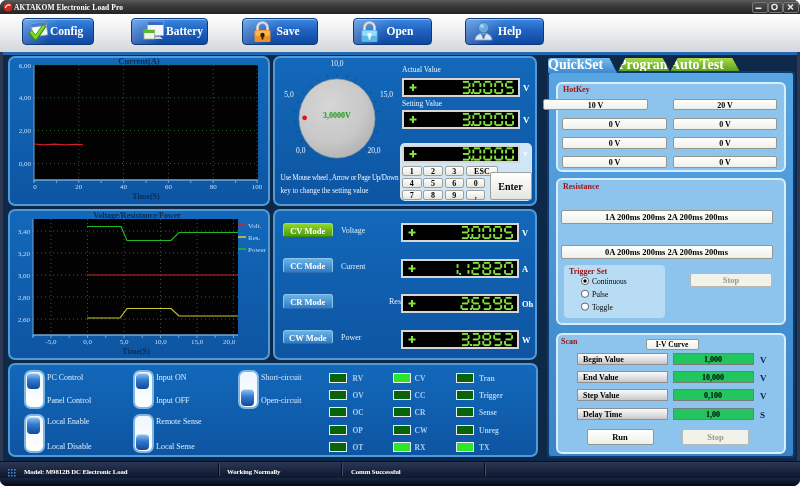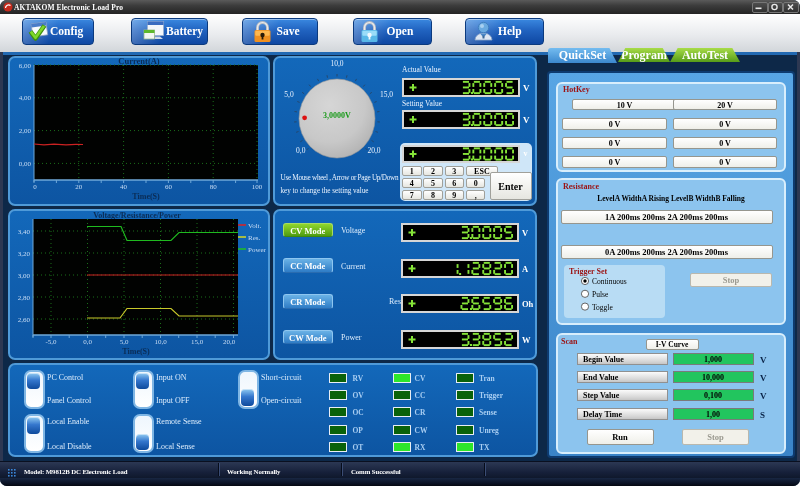--- a/index.html
+++ b/index.html
@@ -12,21 +12,21 @@
   
   #toolbar{left:0;top:14px;width:800px;height:38px;background:linear-gradient(#ffffff,#e9ebee 55%,#d2d6da);border-bottom:1px solid #8a8f96;}
   .tbtn{top:18px;height:25px;background:linear-gradient(115deg,rgba(255,255,255,.30) 0%,rgba(255,255,255,0) 45%),linear-gradient(#3a88e0,#2163c0 45%,#0e47a2);border:1px solid #0b3a7e;border-radius:4px;box-shadow:inset 0 1px 0 rgba(255,255,255,.45);color:#fff;font-weight:bold;font-size:11.5px;}
   .tbtn span{position:absolute;top:5.5px;}
   
   #main{left:0;top:52px;width:800px;height:409px;background:#0d2848;border-left:3px solid #2d3852;border-right:3px solid #2d3852;box-sizing:border-box;}
   #topband{left:3px;top:52px;width:794px;height:3px;background:#2269b2;}
   .panel{background:linear-gradient(#1368ba,#0d55a2);border:2px solid #4f9ad8;border-radius:7px;box-sizing:border-box;}
   
   #rpanel{left:547px;top:71px;width:248px;height:387px;background:linear-gradient(#58a5e4,#3a84c8);border:2px solid #0e3a6e;border-radius:4px;box-sizing:border-box;}
-  .tab{top:48px;height:14px;color:#fff;font-weight:bold;font-size:12px;text-align:center;line-height:14px;}
+  .tab{top:58px;height:14px;color:#fff;font-weight:bold;font-size:14px;line-height:14px;}
   .section{background:#8cc4ee;border:2px solid #d8eefc;border-radius:6px;box-sizing:border-box;}
   .seclabel{color:#9b1111;font-weight:bold;font-size:8px;}
   .wbtn{background:linear-gradient(#ffffff,#efefe9);border:1px solid #96968e;border-radius:2px;color:#000;font-weight:bold;font-size:8px;text-align:center;box-sizing:border-box;}
   .gbtn{background:linear-gradient(#fbfbfb,#d8d8d8 70%,#c6c6c6);border:1px solid #909090;color:#000;font-weight:bold;font-size:8px;box-sizing:border-box;}
   .dbtn{background:#f2f1ea;border:1px solid #b9b8ae;border-radius:2px;color:#9b9a90;font-weight:bold;text-align:center;box-sizing:border-box;}
   .field{background:#22c55e;border:1px solid #7a7a7a;color:#000;font-weight:bold;font-size:8px;text-align:center;box-sizing:border-box;}
   
   .lcd{background:#000;border:2px solid #d6d6d6;box-sizing:border-box;}
   .unit{color:#fff;font-weight:bold;font-size:9px;}
   
@@ -549,32 +549,31 @@
   <div class="abs led ledon" style="left:455.5px;top:441.8px;"></div>
     <div class="abs ledlabel" style="left:479px;top:442.8px;">TX</div>
 
   <div class="abs tab" style="left:618px;width:52px;background:linear-gradient(#a8dc48,#569c18);clip-path:polygon(14% 0,86% 0,100% 100%,0 100%);">Program</div>
   <div class="abs tab" style="left:670px;width:70px;background:linear-gradient(#a8dc48,#569c18);clip-path:polygon(11% 0,89% 0,100% 100%,0 100%);">AutoTest</div>
   <div class="abs" id="rpanel"></div>
   <div class="abs tab" style="left:548px;width:69px;height:15px;background:linear-gradient(#74bcf0,#3b88ce);clip-path:polygon(0 0,89% 0,100% 100%,0 100%);border-radius:3px 0 0 0;">QuickSet</div>
 
   <div class="abs section" style="left:556px;top:82px;width:230px;height:90px;"></div>
   <div class="abs seclabel" style="left:563px;top:84.5px;">HotKey</div>
-  <div class="abs wbtn" style="left:572px;top:98.5px;width:105px;height:11.5px;line-height:11px;">10 V</div>
+  <div class="abs wbtn" style="left:543px;top:98.5px;width:105px;height:11.5px;line-height:11px;">10 V</div>
   <div class="abs wbtn" style="left:673px;top:98.5px;width:104px;height:11.5px;line-height:11px;">20 V</div>
   <div class="abs wbtn" style="left:562px;top:118px;width:105px;height:11.5px;line-height:11px;">0 V</div>
   <div class="abs wbtn" style="left:673px;top:118px;width:104px;height:11.5px;line-height:11px;">0 V</div>
   <div class="abs wbtn" style="left:562px;top:137.2px;width:105px;height:11.5px;line-height:11px;">0 V</div>
   <div class="abs wbtn" style="left:673px;top:137.2px;width:104px;height:11.5px;line-height:11px;">0 V</div>
   <div class="abs wbtn" style="left:562px;top:156.4px;width:105px;height:11.5px;line-height:11px;">0 V</div>
   <div class="abs wbtn" style="left:673px;top:156.4px;width:104px;height:11.5px;line-height:11px;">0 V</div>
 
   <div class="abs section" style="left:556px;top:178px;width:230px;height:147px;"></div>
   <div class="abs seclabel" style="left:563px;top:182px;">Resistance</div>
-  <div class="abs" style="left:556px;top:194px;width:230px;text-align:center;font-size:7.5px;font-weight:bold;color:#000;">LevelA WidthA Rising LevelB WidthB Falling</div>
   <div class="abs wbtn" style="left:560.5px;top:209.5px;width:212px;height:14px;line-height:13.5px;font-size:8.5px;">1A 200ms 200ms 2A 200ms 200ms</div>
   <div class="abs wbtn" style="left:560.5px;top:245px;width:212px;height:14px;line-height:13.5px;font-size:8.5px;">0A 200ms 200ms 2A 200ms 200ms</div>
   <div class="abs" style="left:564px;top:264.5px;width:101px;height:53px;background:#b8dcf4;border-radius:4px;"></div>
   <div class="abs seclabel" style="left:569px;top:267px;">Trigger Set</div>
   <svg class="abs" style="left:580px;top:276px;" width="80" height="38">
     <circle cx="5" cy="5" r="3.6" fill="#fff" stroke="#555" stroke-width="0.9"></circle>
       <circle cx="5" cy="5" r="1.7" fill="#000"></circle>
     <circle cx="5" cy="17.8" r="3.6" fill="#fff" stroke="#555" stroke-width="0.9"></circle>
     <circle cx="5" cy="30.6" r="3.6" fill="#fff" stroke="#555" stroke-width="0.9"></circle>
     <g font-size="7.5" fill="#000">

